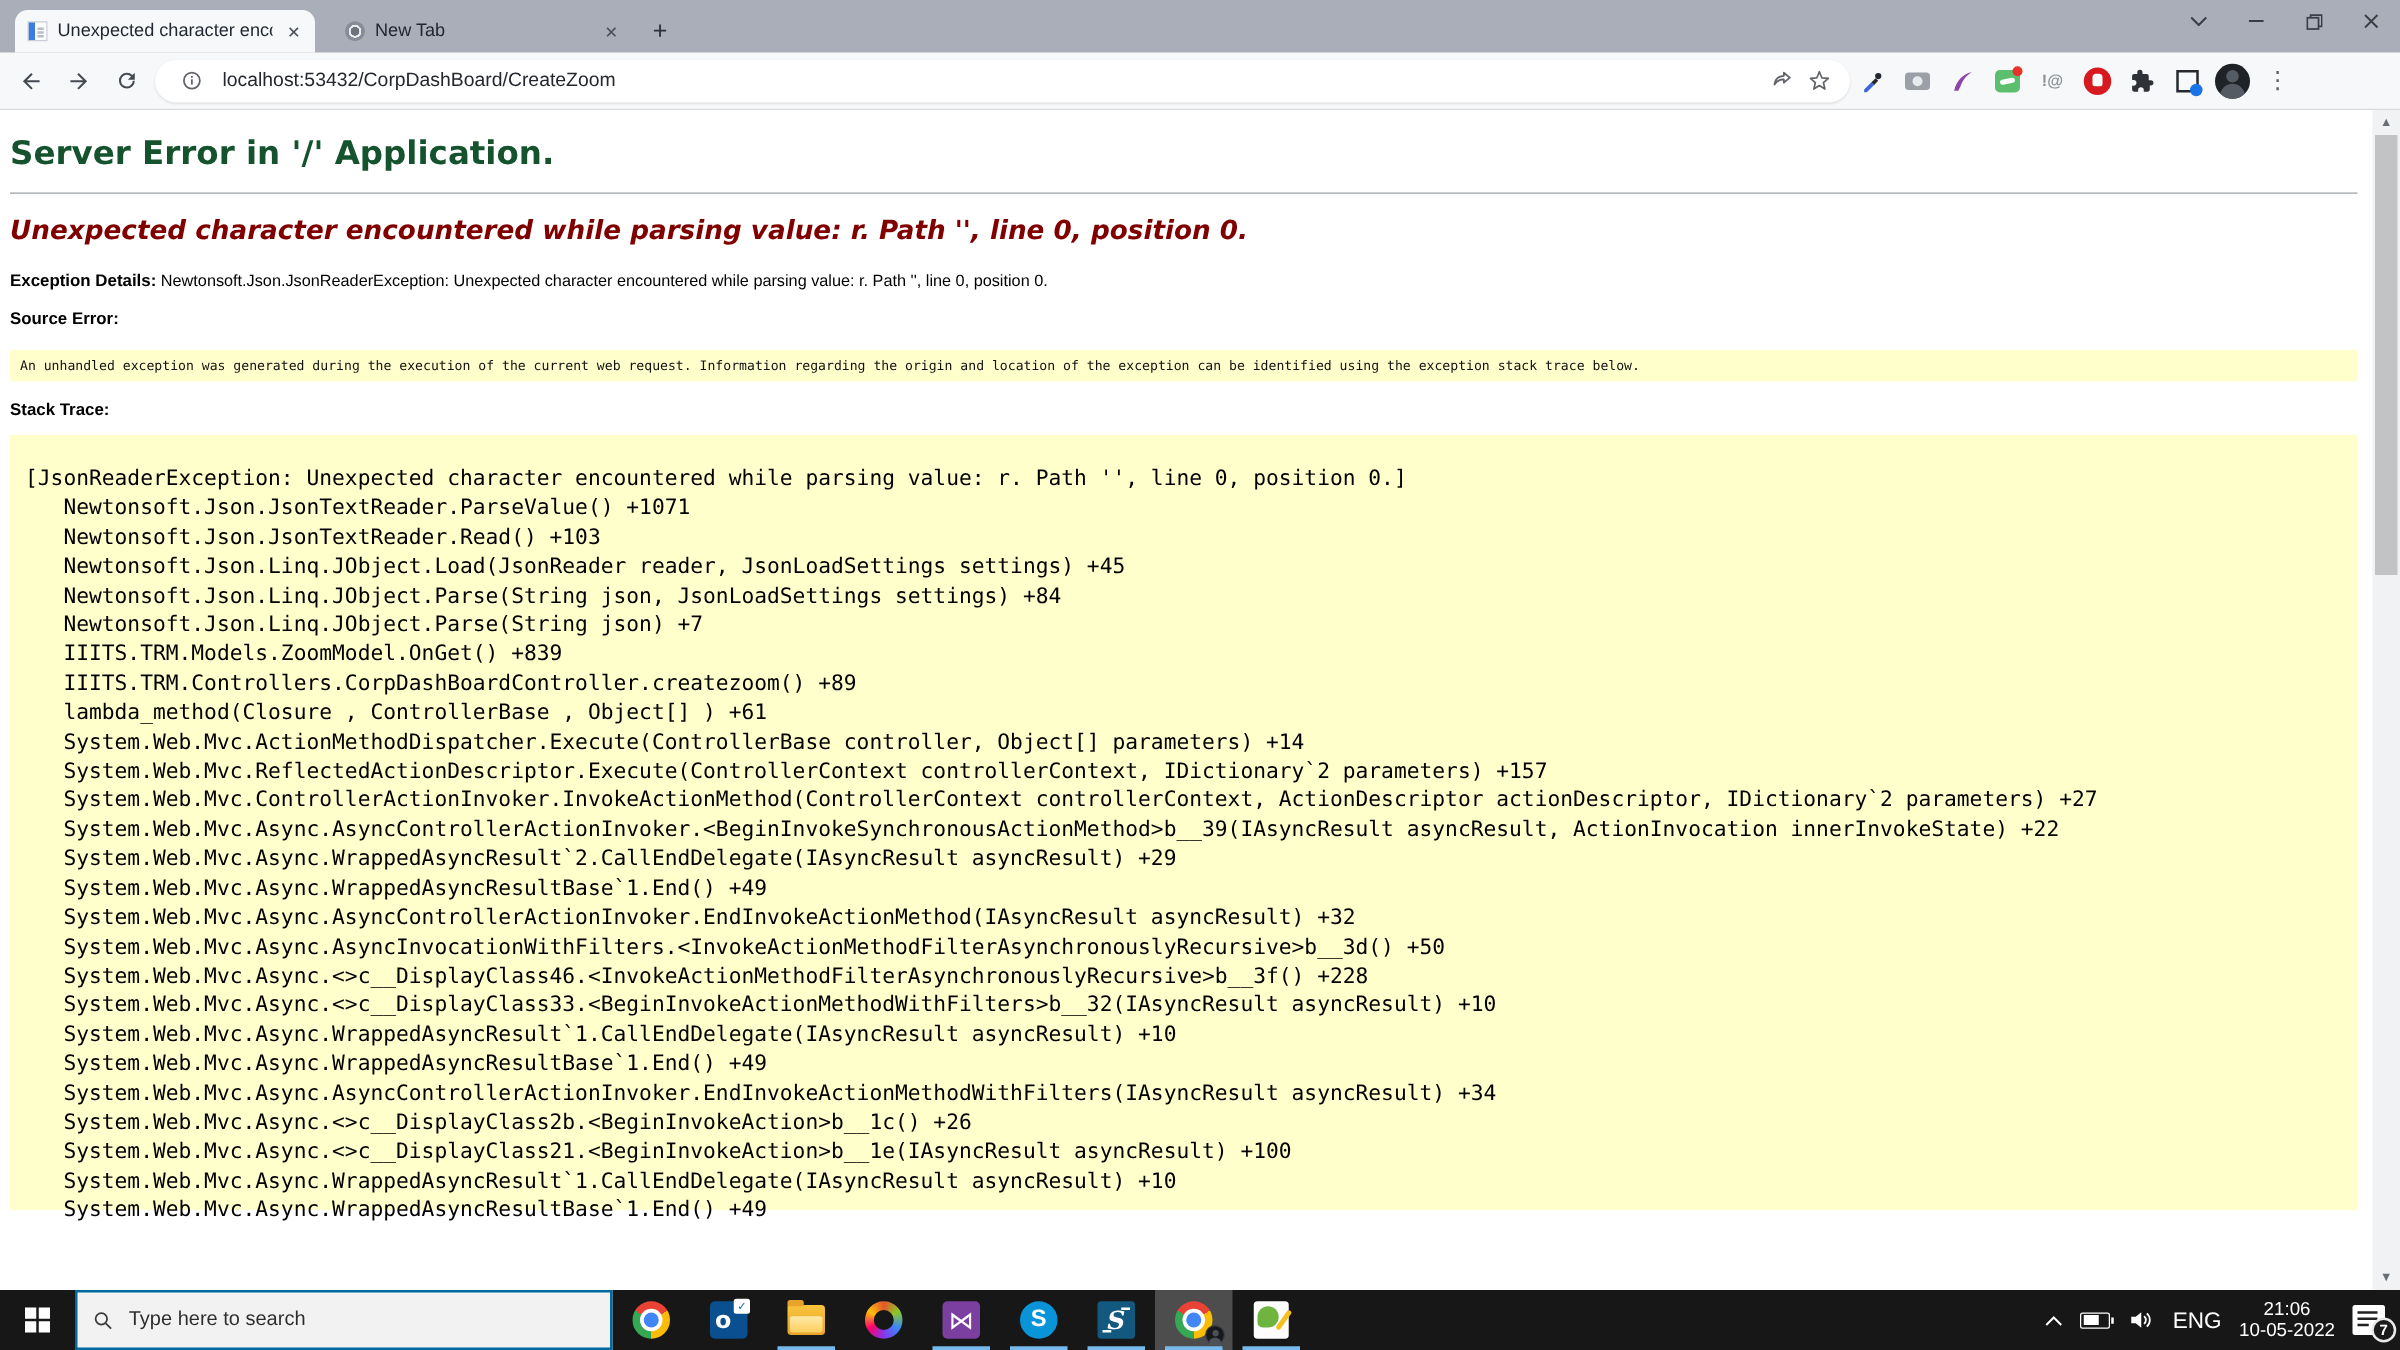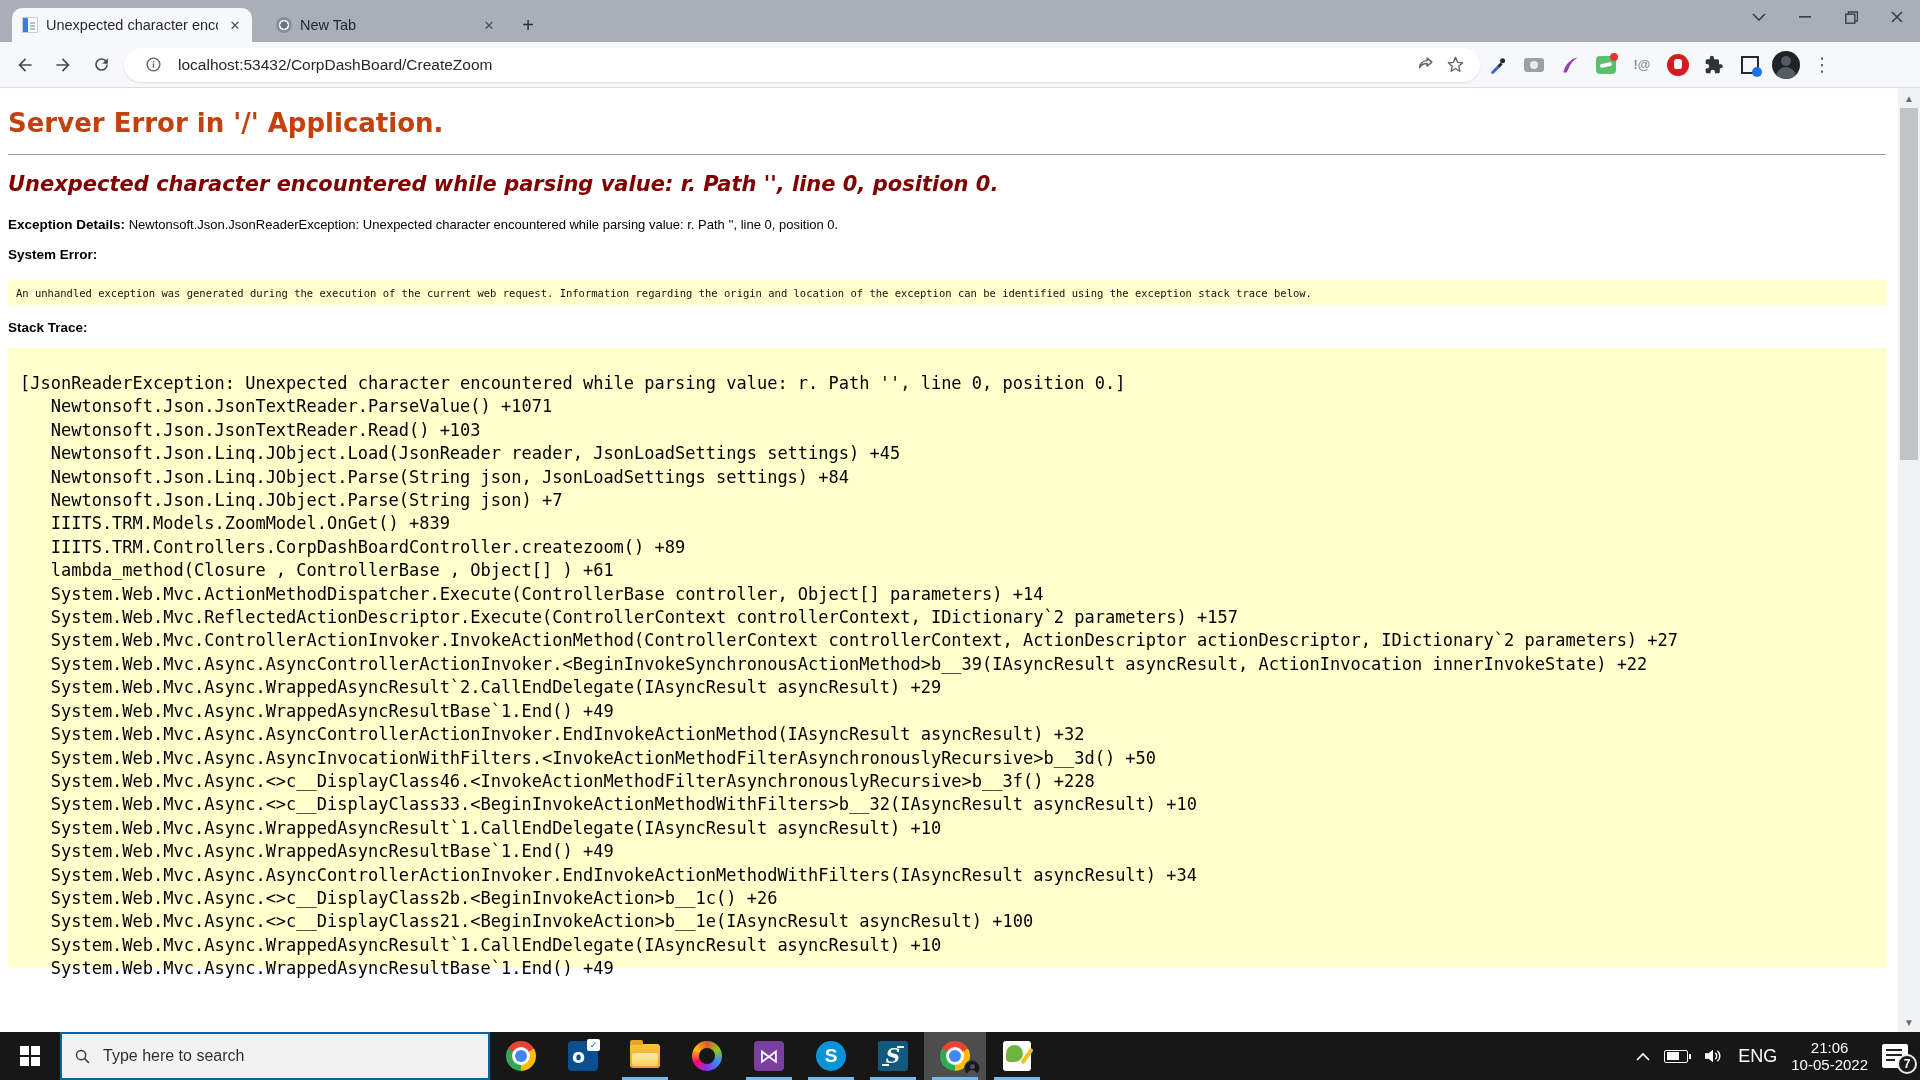--- a/index.html
+++ b/index.html
@@ -55,21 +55,21 @@
   .redhand { width:22px; height:22px; border-radius:50%; background:#d71920; position:relative; }
   .redhand::before{ content:""; position:absolute; left:7px; top:5px; width:8px; height:10px; background:#fff; border-radius:3px 3px 2px 2px; }
   .winblue { width:18px; height:18px; border:2.5px solid #262a2e; position:relative; }
   .winblue::after{ content:""; position:absolute; right:-5px; bottom:-5px; width:10px; height:10px; border-radius:50%; background:#1a73e8; }
   .avatar { width:28px; height:28px; border-radius:50%; background:#1f2226; position:relative; overflow:hidden; }
   .avatar::before{ content:""; position:absolute; left:9px; top:5px; width:10px; height:10px; border-radius:50%; background:#555b63; }
   .avatar::after{ content:""; position:absolute; left:4px; top:16px; width:20px; height:12px; border-radius:10px 10px 0 0; background:#555b63; }
   
   .page { position:relative; height:944px; background:#fff; overflow:hidden; }
   .page-inner { padding:0 34px 0 8px; }
-  h1.err { margin:20px 0 0 0; font-family:"DejaVu Sans",sans-serif; font-weight:bold; font-size:26px; color:#c2410c; }
+  h1.err { margin:20px 0 0 0; font-family:"DejaVu Sans",sans-serif; font-weight:bold; font-size:26px; color:#14532d; }
   .page hr { border:0; border-top:1px solid #9aa0a6; margin:16px 0 0 0; }
   h2.err { margin:17px 0 0 0; font-family:"DejaVu Sans",sans-serif; font-weight:bold; font-style:italic; font-size:21px; color:maroon; }
   .meta { margin:21px 0 0 0; font-size:13px; color:#000; }
   .meta + .meta { }
   .meta b { font-size:13.5px; }
   .sect { display:block; margin:15px 0 0 0; font-size:13.5px; font-weight:bold; color:#000; }
   .infobox {
     margin:18px 0 0 0; background:#ffffcc; padding:7px 8px 6px 8px;
     font-family:"DejaVu Sans Mono",monospace; font-size:10.5px; color:#111;
   }
@@ -260,21 +260,21 @@
       <span class="kebab">⋮</span>
     </div>
 </div>
 
 <div class="page">
   <div class="page-inner">
     <h1 class="err">Server Error in '/' Application.</h1>
     <hr>
     <h2 class="err">Unexpected character encountered while parsing value: r. Path '', line 0, position 0.</h2>
     <p class="meta"><b>Exception Details:</b> <span>Newtonsoft.Json.JsonReaderException: Unexpected character encountered while parsing value: r. Path '', line 0, position 0.</span></p>
-    <b class="sect">System Error:</b>
+    <b class="sect">Source Error:</b>
     <div class="infobox">An unhandled exception was generated during the execution of the current web request. Information regarding the origin and location of the exception can be identified using the exception stack trace below.</div>
     <b class="sect">Stack Trace:</b>
     <div class="stackbox">
       <pre>[JsonReaderException: Unexpected character encountered while parsing value: r. Path '', line 0, position 0.]
    Newtonsoft.Json.JsonTextReader.ParseValue() +1071
    Newtonsoft.Json.JsonTextReader.Read() +103
    Newtonsoft.Json.Linq.JObject.Load(JsonReader reader, JsonLoadSettings settings) +45
    Newtonsoft.Json.Linq.JObject.Parse(String json, JsonLoadSettings settings) +84
    Newtonsoft.Json.Linq.JObject.Parse(String json) +7
    IIITS.TRM.Models.ZoomModel.OnGet() +839

